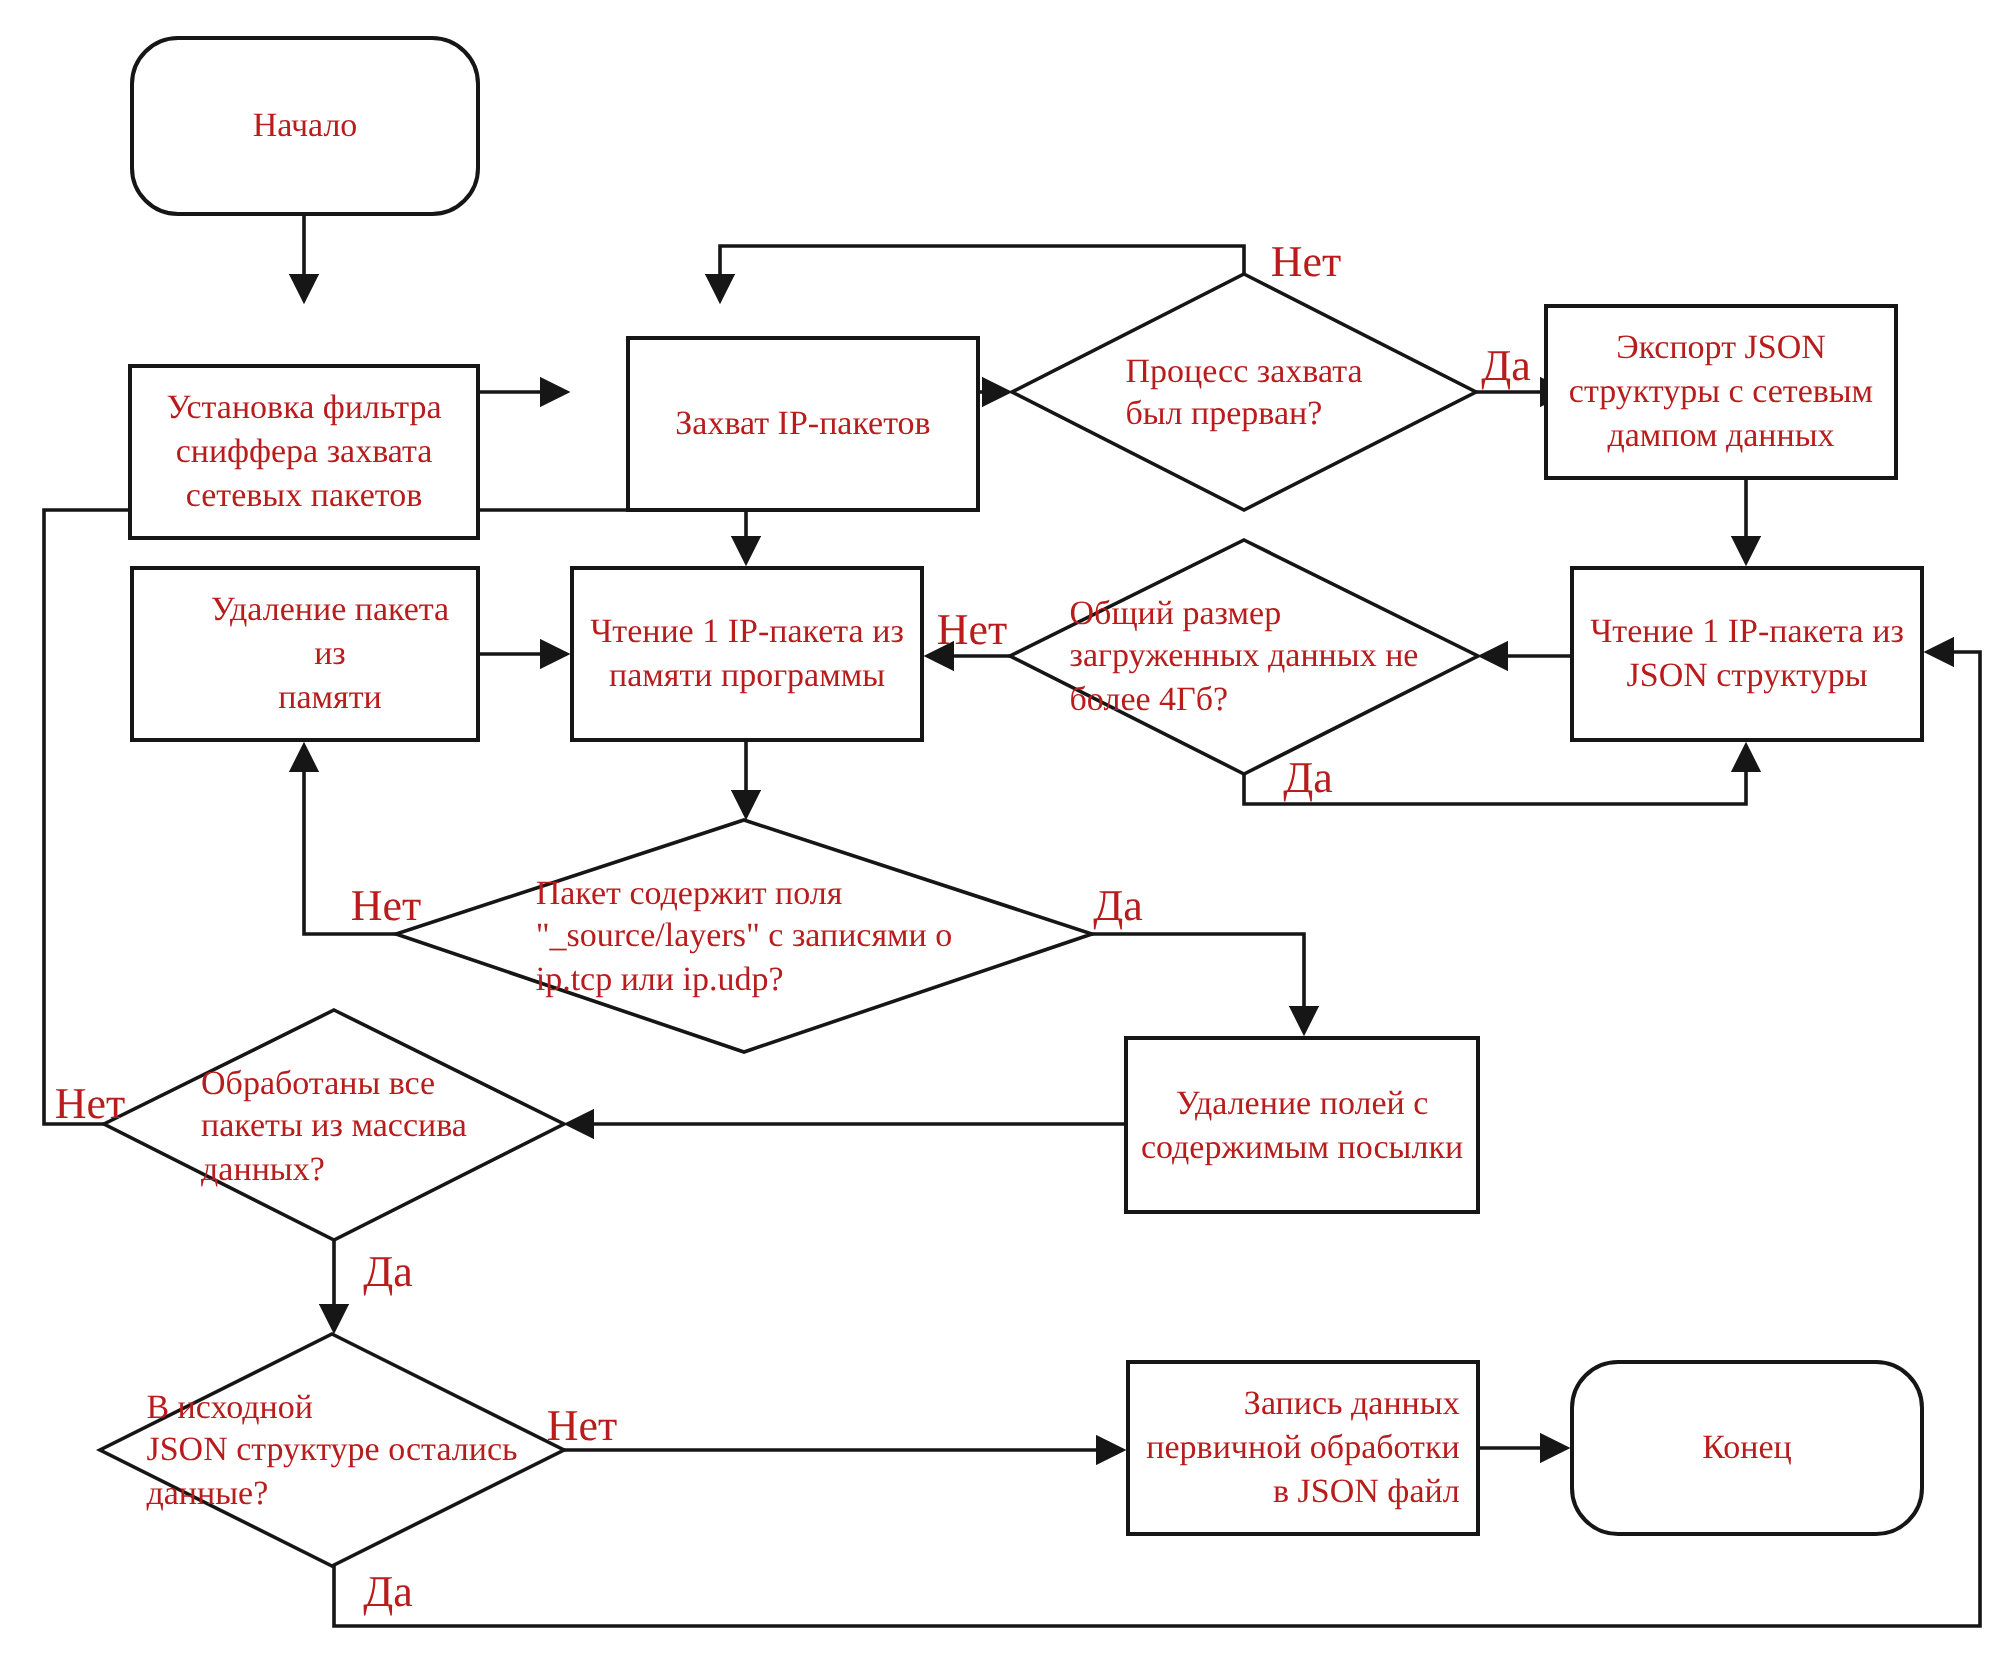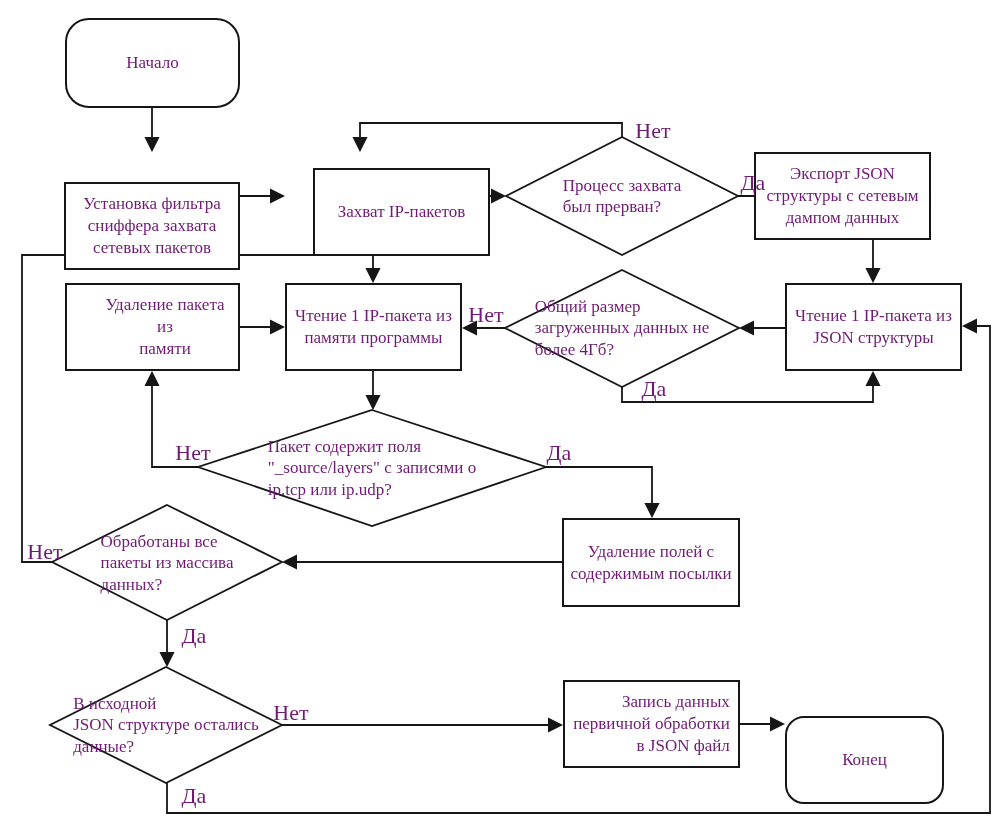--- a/index.html
+++ b/index.html
@@ -1,21 +1,21 @@
 <!DOCTYPE html>
 <html><head>
 <meta charset="utf-8">
 <style>
   html,body{margin:0;padding:0;background:#ffffff;}
   #canvas{
     position:relative;
     width:1003px;height:835px;
     background:#ffffff;
     font-family:"Liberation Serif", serif;
-    color:#701a75;
+    color:#b91c1c;
     overflow:hidden;
   }
   #wires{position:absolute;left:0;top:0;width:1003px;height:835px;}
   .node{
     position:absolute;
     box-sizing:border-box;
     border:2px solid #161616;
     background:#ffffff;
     display:flex;align-items:center;justify-content:center;
     text-align:center;
@@ -81,41 +81,41 @@
   </svg>
 
   <div class="node terminator" style="left:65px;top:18px;width:175px;height:90px;">Начало</div>
 
   <div class="node" style="left:64px;top:152px;width:176px;height:88px;margin-top:30px;">Установка фильтра
 сниффера захвата
 сетевых пакетов</div>
 
   <div class="node" style="left:285px;top:168px;width:177px;height:88px;margin-left:28px;">Захват IP-пакетов</div>
 
-  <div class="node" style="left:754px;top:152px;width:177px;height:88px;font-family:Liberation Serif, serif;">Экспорт JSON
+  <div class="node" style="left:772px;top:152px;width:177px;height:88px;font-family:Liberation Serif, serif;">Экспорт JSON
 структуры с сетевым
 дампом данных</div>
 
   <div class="node" style="left:785px;top:283px;width:177px;height:88px;">Чтение 1 IP-пакета из
 JSON структуры</div>
 
   <div class="node" style="left:65px;top:283px;width:175px;height:88px;padding-left:29px;">Удаление пакета из
 памяти</div>
 
   <div class="node" style="left:285px;top:283px;width:177px;height:88px;">Чтение 1 IP-пакета из
 памяти программы</div>
 
   <div class="node" style="left:562px;top:518px;width:178px;height:89px;">Удаление полей с
 содержимым посылки</div>
 
   <div class="node" style="left:563px;top:680px;width:177px;height:88px;text-align:right;">Запись данных
 первичной обработки
 в JSON файл</div>
 
-  <div class="node terminator" style="left:785px;top:716px;width:159px;height:88px;border-radius:19px;">Конец</div>
+  <div class="node terminator" style="left:785px;top:680px;width:177px;height:88px;">Конец</div>
 
   <div class="dlabel" style="left:537px;top:161px;width:170px;height:70px;">Процесс захвата
 был прерван?</div>
 
   <div class="dlabel" style="left:522px;top:293px;width:200px;height:70px;">Общий размер
 загруженных данных не
 более 4Гб?</div>
 
   <div class="dlabel" style="left:247px;top:432px;width:250px;height:72px;">Пакет содержит поля
 "_source/layers" с записями о

